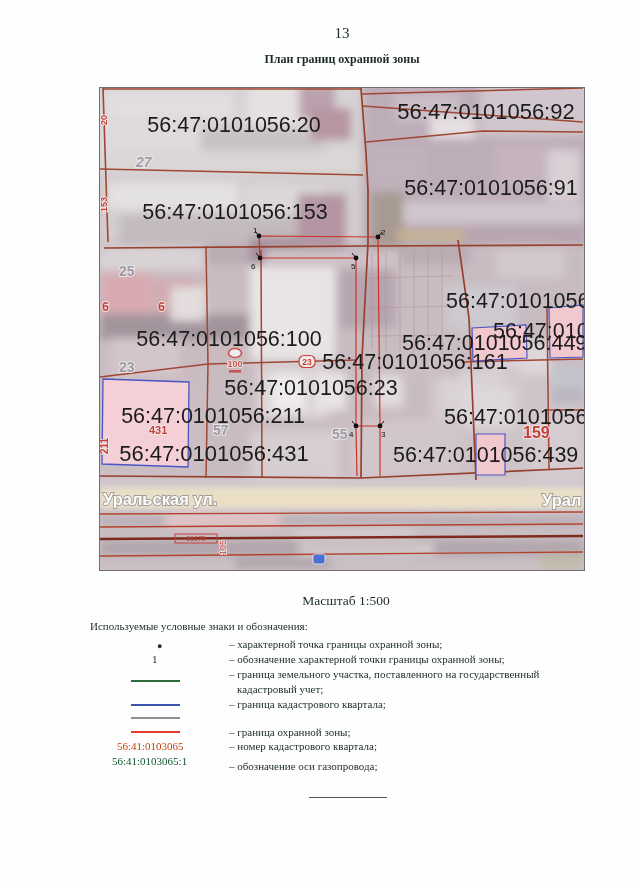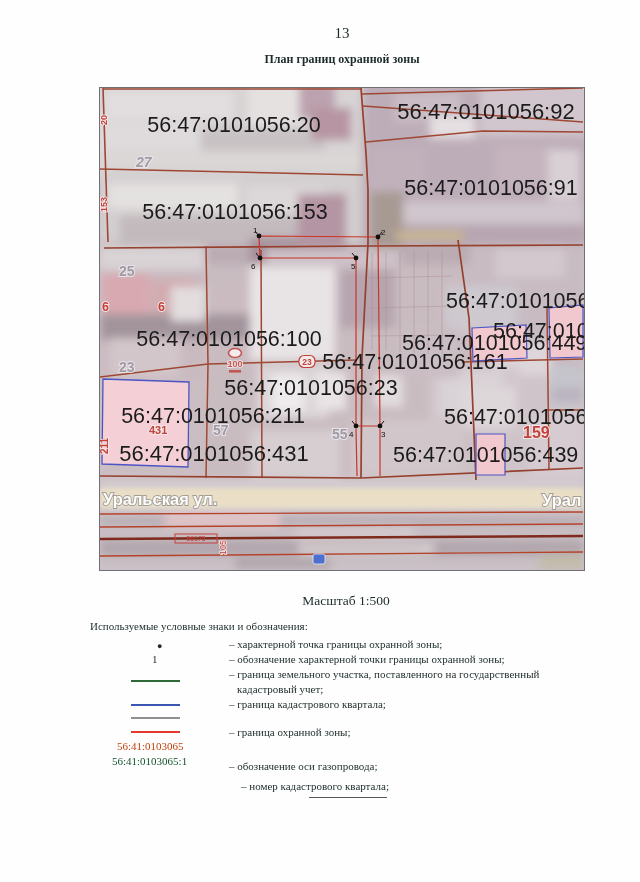--- a/index.html
+++ b/index.html
@@ -317,17 +317,17 @@
 
 <div class="abs leg" style="left:112px;top:755px;color:#14532d;">56:41:0103065:1</div>
 
 <div class="abs leg" style="left:229px;top:638px;">– характерной точка границы охранной зоны;</div>
 <div class="abs leg" style="left:229px;top:668px;">– граница земельного участка, поставленного на государственный</div>
 <div class="abs leg" style="left:229px;top:653px;">– обозначение характерной точки границы охранной зоны;</div>
 <div class="abs leg" style="left:237px;top:683px;">кадастровый учет;</div>
 <div class="abs leg" style="left:229px;top:698px;">– граница кадастрового квартала;</div>
 <div class="abs leg" style="left:229px;top:712px;margin-top:48px;">– обозначение оси газопровода;</div>
 <div class="abs leg" style="left:229px;top:726px;">– граница охранной зоны;</div>
-<div class="abs leg" style="left:241px;top:740px;margin-top:40px;">– номер кадастрового квартала;</div>
+<div class="abs leg" style="left:229px;top:740px;">– номер кадастрового квартала;</div>
 
 <div class="abs" style="left:309px;top:797px;width:78px;height:1px;background:#555;"></div>
 
 </div>
 
 </body></html>

